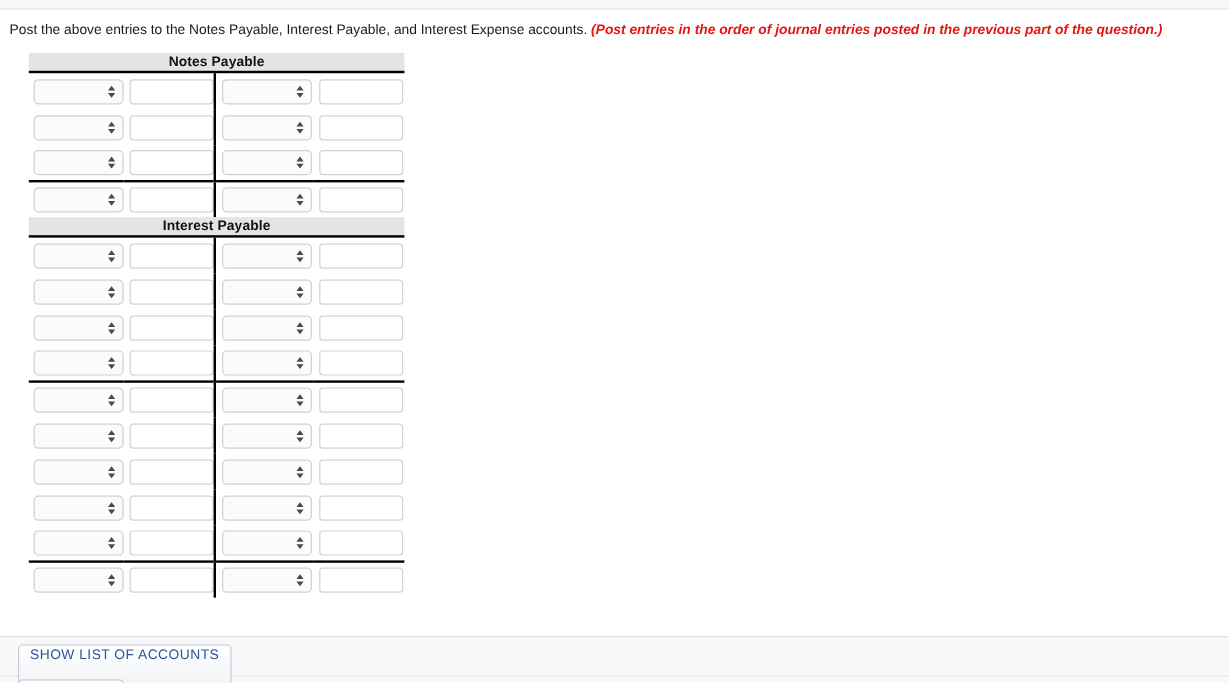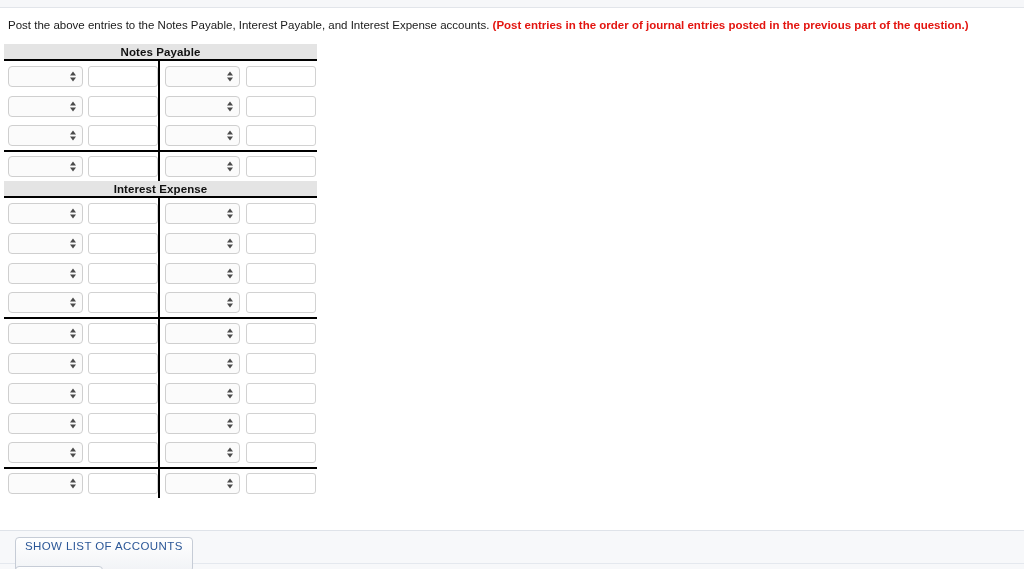--- a/index.html
+++ b/index.html
@@ -33,26 +33,27 @@
     left: 8px; top: 18px;
     width: 1008px;
     font-size: 11.5px;
     color: #1a1a1a;
     line-height: 14px;
     white-space: nowrap;
   }
   .instruction .emphasis {
     color: #e31510;
     font-weight: bold;
+    font-style: italic;
   }
 
   
   .accounts {
     position: absolute;
-    left: 4px; top: 44px;
+    left: 24px; top: 44px;
     width: 313px;
   }
 
   .acct-title {
     background: #e4e4e4;
     border-bottom: 2px solid #000000;
     text-align: center;
     font-size: 11.5px;
     font-weight: bold;
     color: #111111;
@@ -313,21 +314,21 @@
               </div>
             </td>
             <td class="col-amt">
               <div class="cell-inner">
                 <span class="amt"></span>
               </div>
             </td>
           </tr>
         </tbody>
       </table>
-      <div class="acct-title">Interest Expense</div>
+      <div class="acct-title">Interest Payable</div>
       <table class="taccount">
         <tbody>
           <tr>
             <td class="col-sel">
               <div class="cell-inner">
                 <span class="sel">
                   <span class="arrows">
                     <i class="up"></i>
                     <i class="down"></i>
                   </span>

